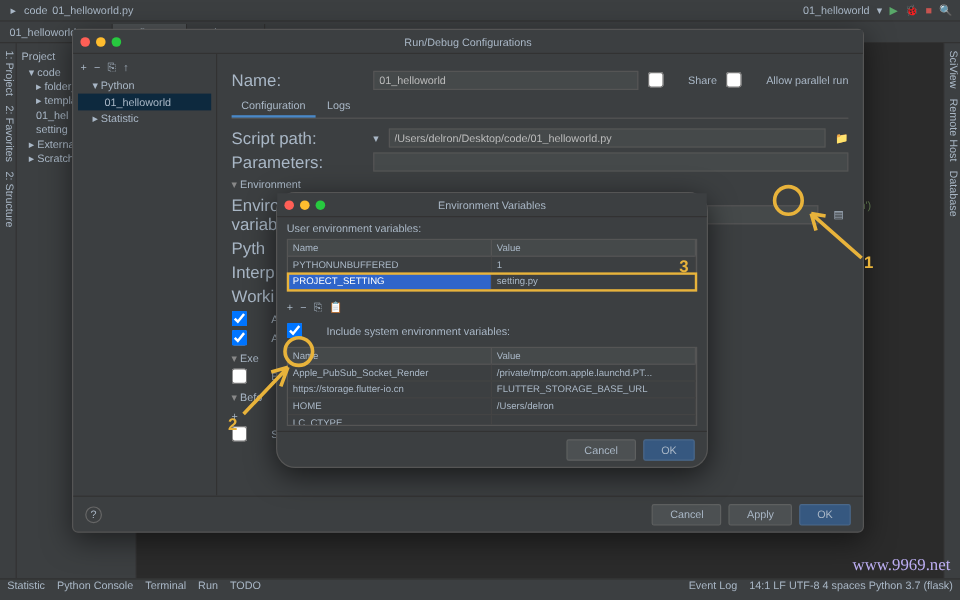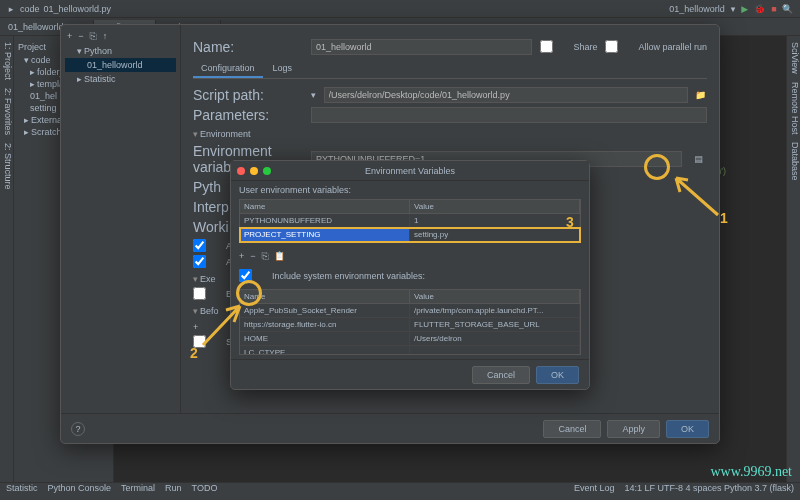--- a/index.html
+++ b/index.html
@@ -35,34 +35,34 @@
 .row label{width:110px;font-size:14px}
 .row input[type=text]{flex:1;background:#45494a;border:1px solid #555;padding:2px 4px;color:#bbb;font-size:9px}
 .tabs2{display:flex;gap:2px;border-bottom:1px solid #555;margin:4px 0 8px}
 .tabs2 span{padding:3px 8px;cursor:pointer}
 .tabs2 span.act{border-bottom:2px solid #4a88c7}
 .sect{margin-top:6px;font-size:9px;color:#888}
 .chk{display:flex;align-items:center;gap:20px;margin:3px 0}
 .dlg-btns{height:30px;border-top:1px solid #323232;display:flex;align-items:center;justify-content:flex-end;gap:6px;padding:0 10px}
 .btn{background:#4c5052;border:1px solid #5e6060;padding:3px 14px;border-radius:2px;cursor:pointer;font-size:9px}
 .btn.primary{background:#365880;border-color:#4a688a}
-.dialog2{position:absolute;top:160px;left:230px;width:360px;height:230px;background:#3c3f41;border:1px solid #555;border-radius:5px;box-shadow:0 6px 24px rgba(0,0,0,.6);display:flex;flex-direction:column}
+.dialog2{position:absolute;top:160px;left:230px;width:360px;height:230px;background:#3c3f41;border:1px solid #555;border-radius:16px;box-shadow:0 6px 24px rgba(0,0,0,.6);display:flex;flex-direction:column}
 .env-tbl{border:1px solid #555;margin:4px 8px}
 .env-tbl .hdr{display:flex;background:#45494a;border-bottom:1px solid #555}
 .env-tbl .hdr span{flex:1;padding:2px 4px;font-size:8px;border-right:1px solid #555}
 .env-tbl .trow{display:flex;border-bottom:1px solid #444}
 .env-tbl .trow span{flex:1;padding:2px 4px;font-size:8px;border-right:1px solid #444;overflow:hidden;white-space:nowrap}
 .env-tbl .trow.hl{outline:2px solid #e8b33b;outline-offset:-1px}
 .env-tbl .trow.hl span:first-child{background:#2f65ca;color:#fff}
 .tb2{display:flex;gap:6px;padding:4px 8px}
 .annot{position:absolute;pointer-events:none}
 .circle{width:26px;height:26px;border:3px solid #e8b33b;border-radius:50%}
 .num{color:#e8b33b;font-size:14px;font-weight:bold}
 .arrow{stroke:#e8b33b;stroke-width:3;fill:#e8b33b}
-.wm{position:absolute;right:8px;bottom:20px;color:#5eead4;font-size:14px;font-family:serif;opacity:.95}
+.wm{position:absolute;right:8px;bottom:20px;color:#c4b5fd;font-size:14px;font-family:serif;opacity:.95}
 .ghost{position:absolute;right:60px;top:130px;color:#6a8759;font-size:9px}
 </style>
 </head>
 <body>
 
 <div class="topbar">
   <div class="left">
     <span class="icon-sq">▸</span>
     <span>code</span>
     <span>01_helloworld.py</span>
@@ -125,20 +125,28 @@
   <span>Python Console</span>
   <span>Terminal</span>
   <span>Run</span>
   <span>TODO</span>
   <span class="spacer"></span>
   <span>Event Log</span>
   <span>14:1  LF  UTF-8  4 spaces  Python 3.7 (flask)</span>
 </div>
 
 <div class="dialog1">
+  <div class="dlg-title">
+    <div class="traffic">
+        <span class="dot" style="background:#ff5f56"></span>
+        <span class="dot" style="background:#ffbd2e"></span>
+        <span class="dot" style="background:#27c93f"></span>
+      </div>
+    <span>Run/Debug Configurations</span>
+  </div>
   <div class="dlg-body">
     <div class="cfg-tree">
       <div class="tb">
           <span>+</span>
           <span>−</span>
           <span>⎘</span>
           <span>↑</span>
         </div>
       <div class="cfg-node">▾ <span>Python</span></div>
       <div class="cfg-node sel" style="padding-left:22px"><span>01_helloworld</span></div>

